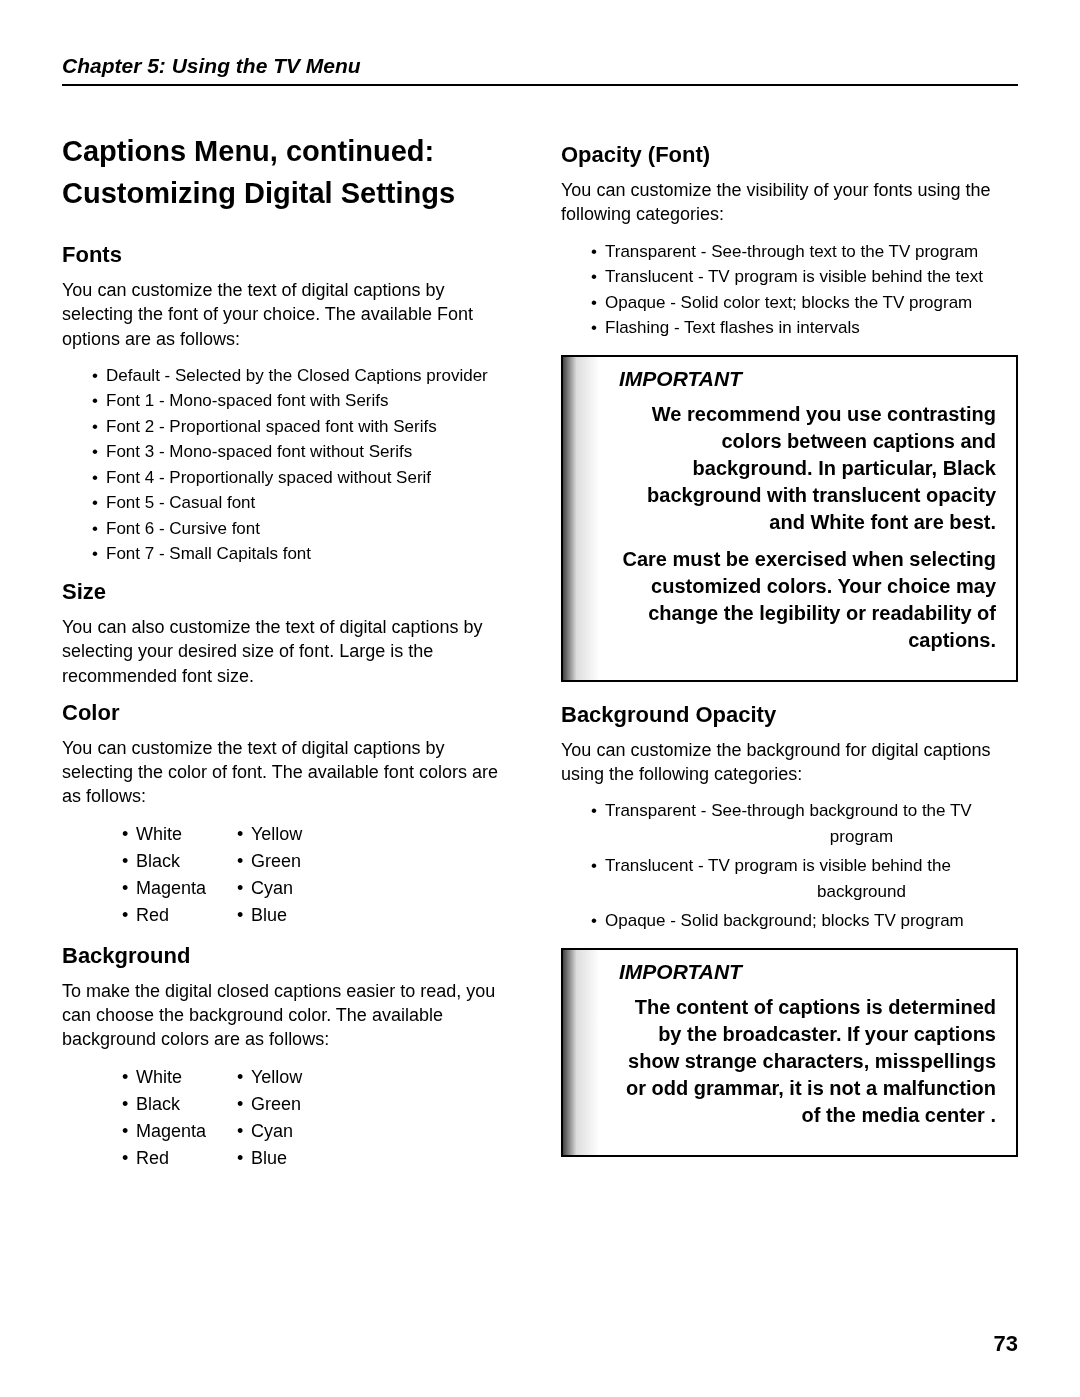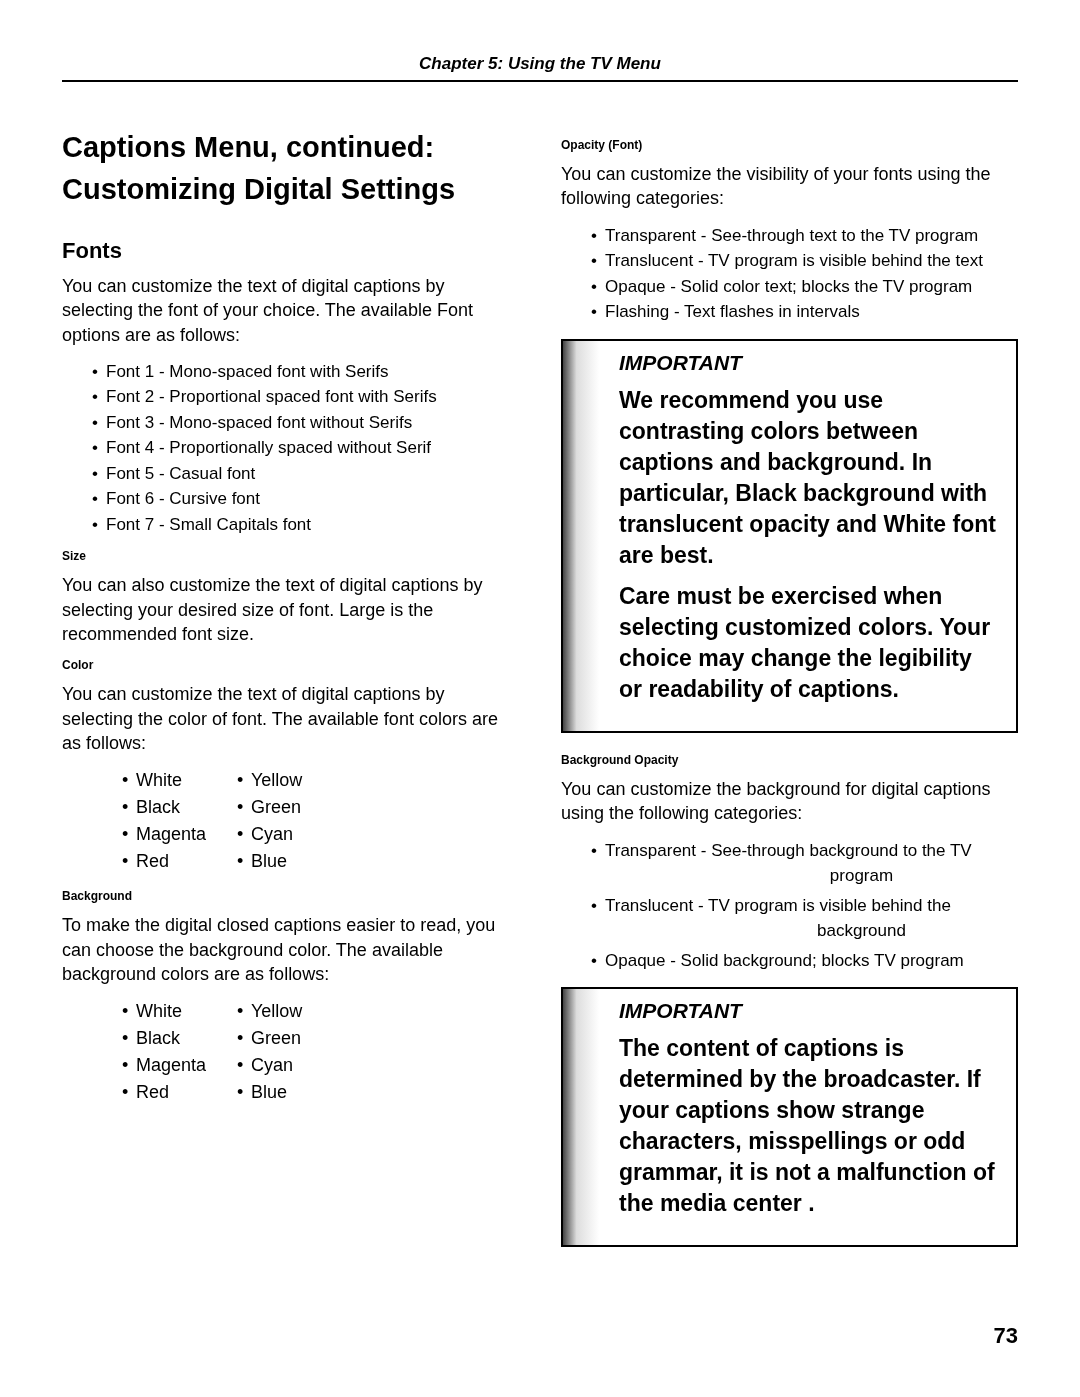--- a/index.html
+++ b/index.html
@@ -13,24 +13,24 @@
       width: 1080px;
       height: 1397px;
       padding: 54px 62px 40px 62px;
       position: relative;
     }
     .header-line {
       border-top: 2px solid #000;
       margin-bottom: 6px;
     }
     .chapter-header {
-      text-align: center;
+      text-align: left;
       font-weight: bold;
       font-style: italic;
-      font-size: 17px;
+      font-size: 21px;
       margin-bottom: 6px;
     }
     .columns {
       display: flex;
       gap: 42px;
       margin-top: 44px;
     }
     .col {
       flex: 1;
     }
@@ -39,21 +39,21 @@
       font-weight: bold;
       line-height: 1.45;
       margin-bottom: 28px;
     }
     h2 {
       font-size: 22px;
       font-weight: bold;
       margin-bottom: 10px;
     }
     h3 {
-      font-size: 12px;
+      font-size: 22px;
       font-weight: bold;
       margin-top: 12px;
       margin-bottom: 10px;
     }
     p {
       font-size: 18px;
       line-height: 1.35;
       margin-bottom: 12px;
     }
     ul.bullets {
@@ -100,23 +100,24 @@
       padding: 10px 20px 26px 56px;
     }
     .important-title {
       font-style: italic;
       font-weight: bold;
       font-size: 21px;
       margin-bottom: 10px;
     }
     .important-text {
       font-weight: bold;
-      font-size: 23px;
+      font-size: 20px;
       line-height: 1.35;
       margin-bottom: 10px;
+      text-align: right;
     }
     .important-text:last-child {
       margin-bottom: 0;
     }
     .hang-list {
       list-style: none;
       padding-left: 30px;
       margin-bottom: 12px;
     }
     .hang-list li {
@@ -131,40 +132,41 @@
       position: absolute;
       left: 0;
     }
     .hang-indent {
       display: block;
       padding-left: 100px;
       text-align: center;
     }
     .page-number {
       position: absolute;
-      bottom: 48px;
+      bottom: 40px;
       right: 62px;
       font-weight: bold;
       font-size: 22px;
       margin-top: 12px;
     }
   </style>
 </head>
 <body>
 
 <div class="chapter-header">Chapter 5:  Using the TV Menu</div>
 <div class="header-line"></div>
 
 <div class="columns">
   <div class="col">
     <h1>Captions Menu, continued: Customizing Digital Settings</h1>
 
     <h2>Fonts</h2>
     <p>You can customize the text of digital captions by selecting the font of your choice.  The available Font options are as follows:</p>
     <ul class="bullets">
+      <li>Default - Selected by the Closed Captions provider</li>
       <li>Font 1 - Mono-spaced font with Serifs</li>
       <li>Font 2 - Proportional spaced font with Serifs</li>
       <li>Font 3 - Mono-spaced font without Serifs</li>
       <li>Font 4 - Proportionally spaced without Serif</li>
       <li>Font 5 - Casual font</li>
       <li>Font 6 - Cursive font</li>
       <li>Font 7 - Small Capitals font</li>
     </ul>
 
     <h3>Size</h3>

